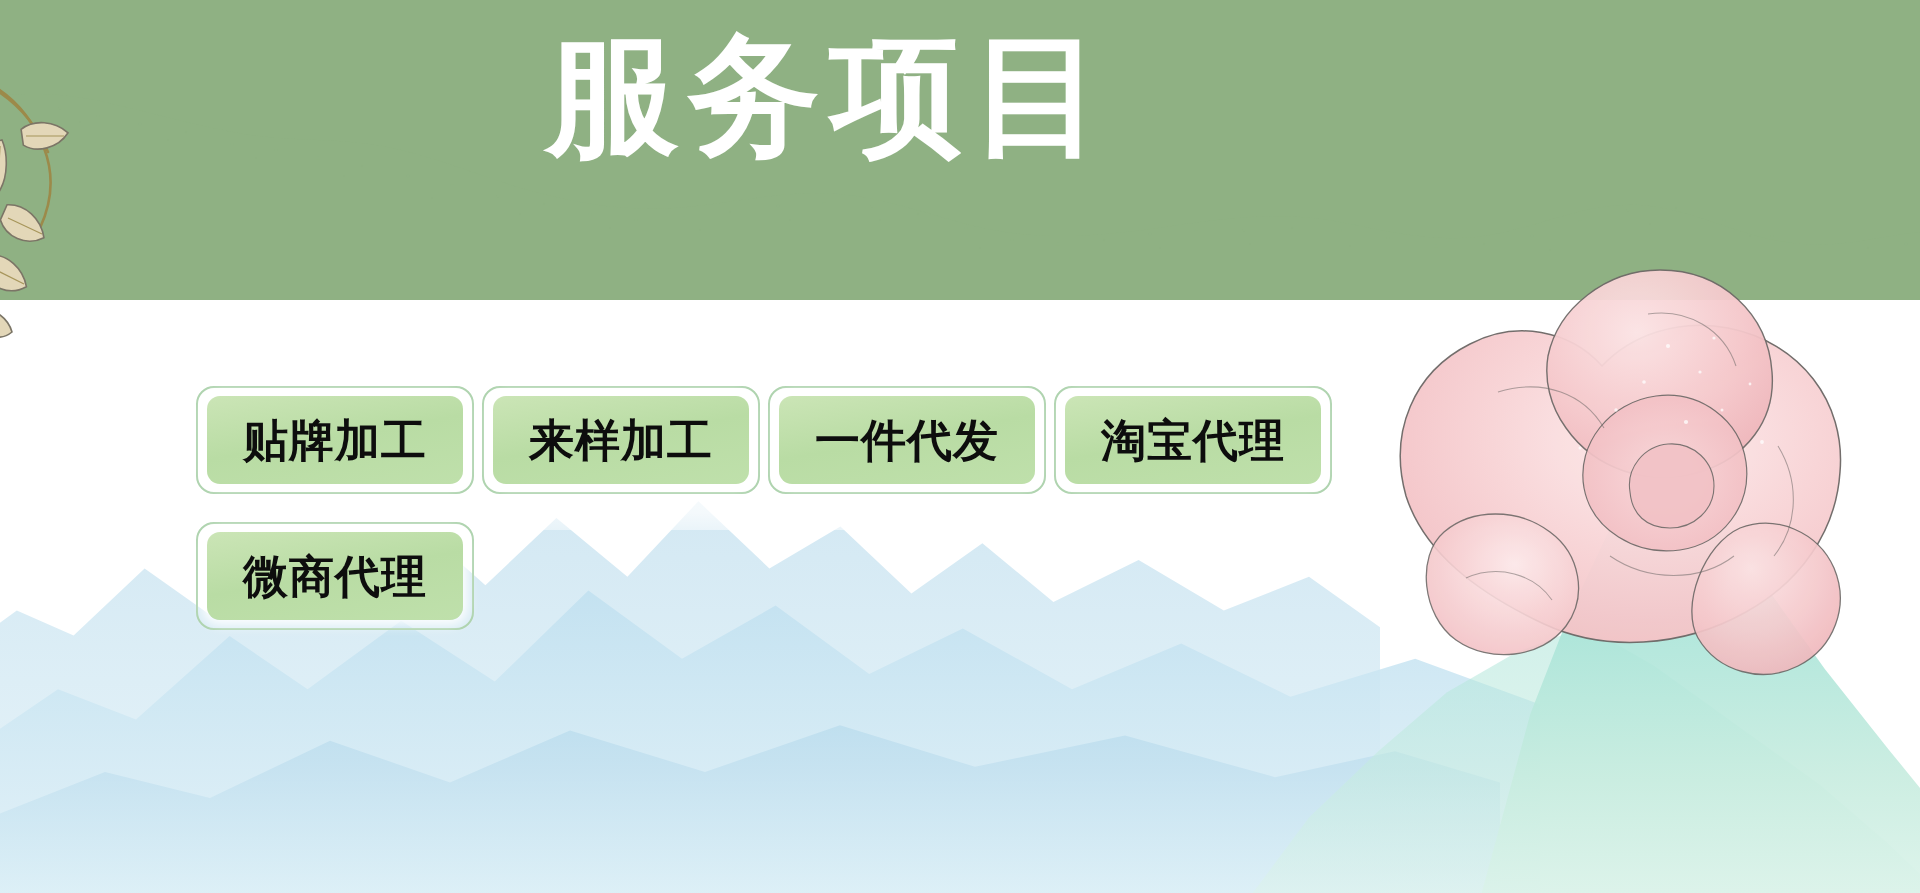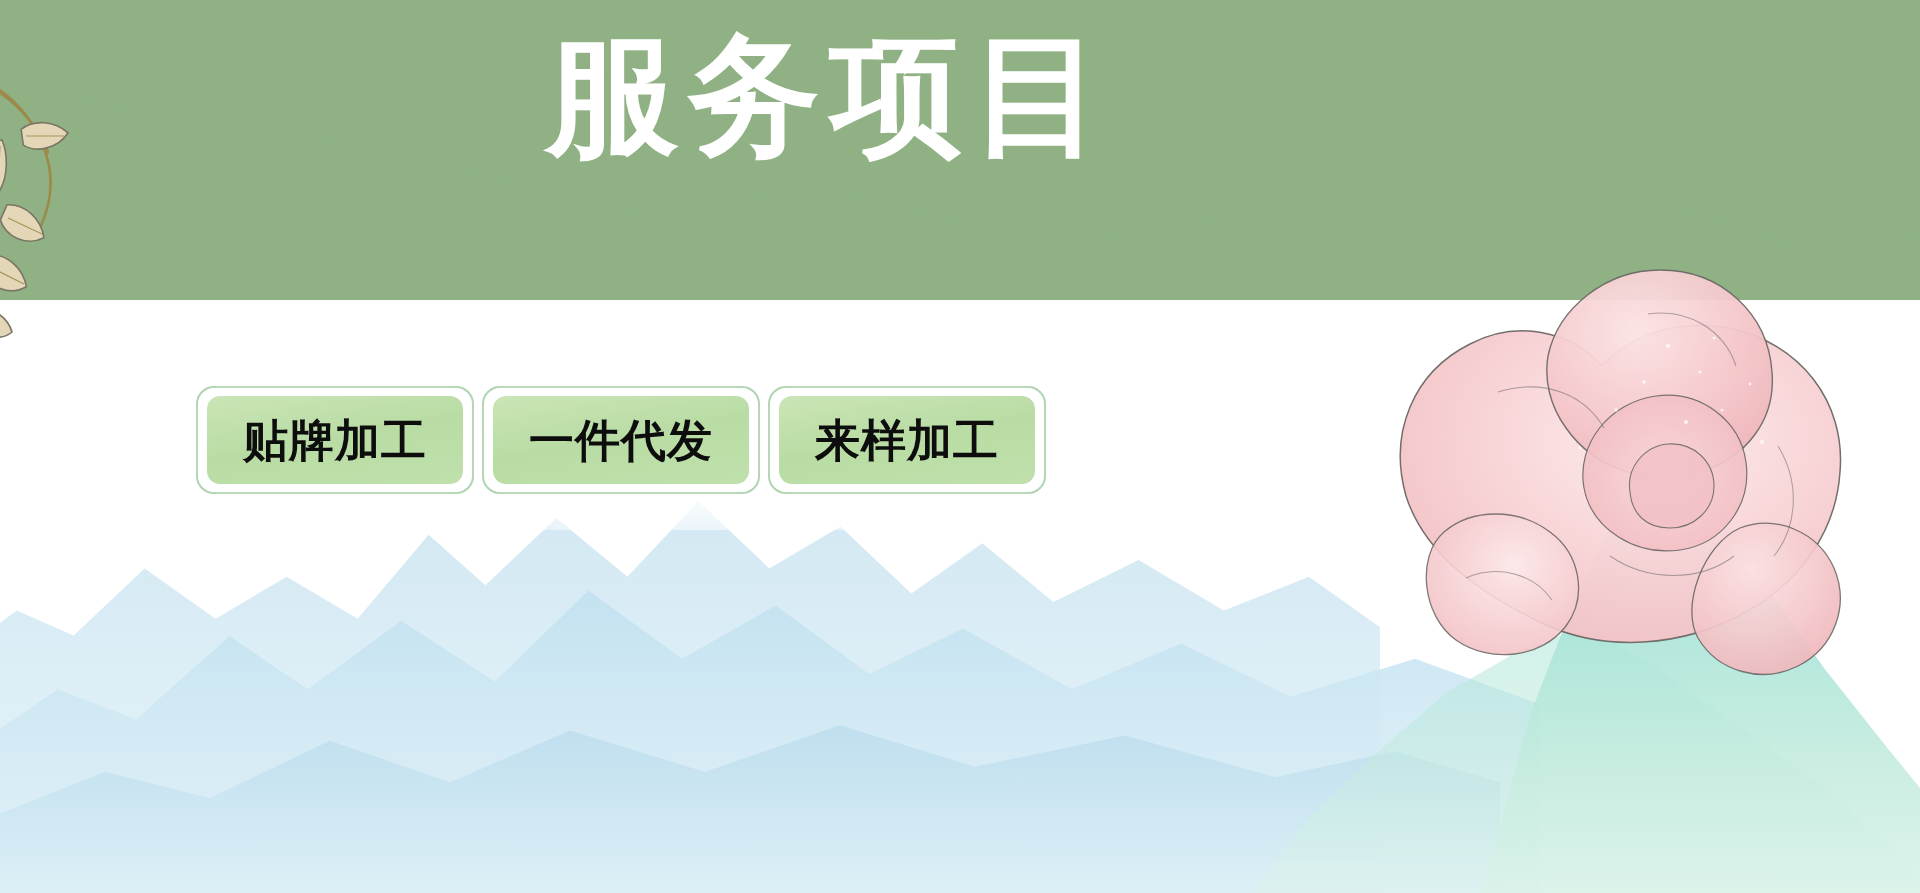--- a/index.html
+++ b/index.html
@@ -373,30 +373,40 @@
   <div id="button-grid">
 
     <div class="svc-btn">
       <span class="inner">
         <span class="lbl">贴牌加工</span>
       </span>
     </div>
 
     <div class="svc-btn">
       <span class="inner">
+        <span class="lbl">来样加工</span>
+      </span>
+    </div>
+
+    <div class="svc-btn">
+      <span class="inner">
         <span class="lbl">一件代发</span>
       </span>
     </div>
 
+
+
     <div class="svc-btn">
       <span class="inner">
-        <span class="lbl">来样加工</span>
+        <span class="lbl">淘宝代理</span>
       </span>
     </div>
 
-
-
-
+    <div class="svc-btn">
+      <span class="inner">
+        <span class="lbl">微商代理</span>
+      </span>
+    </div>
 
 
   </div>
 
 </div>
 
 </body></html>

